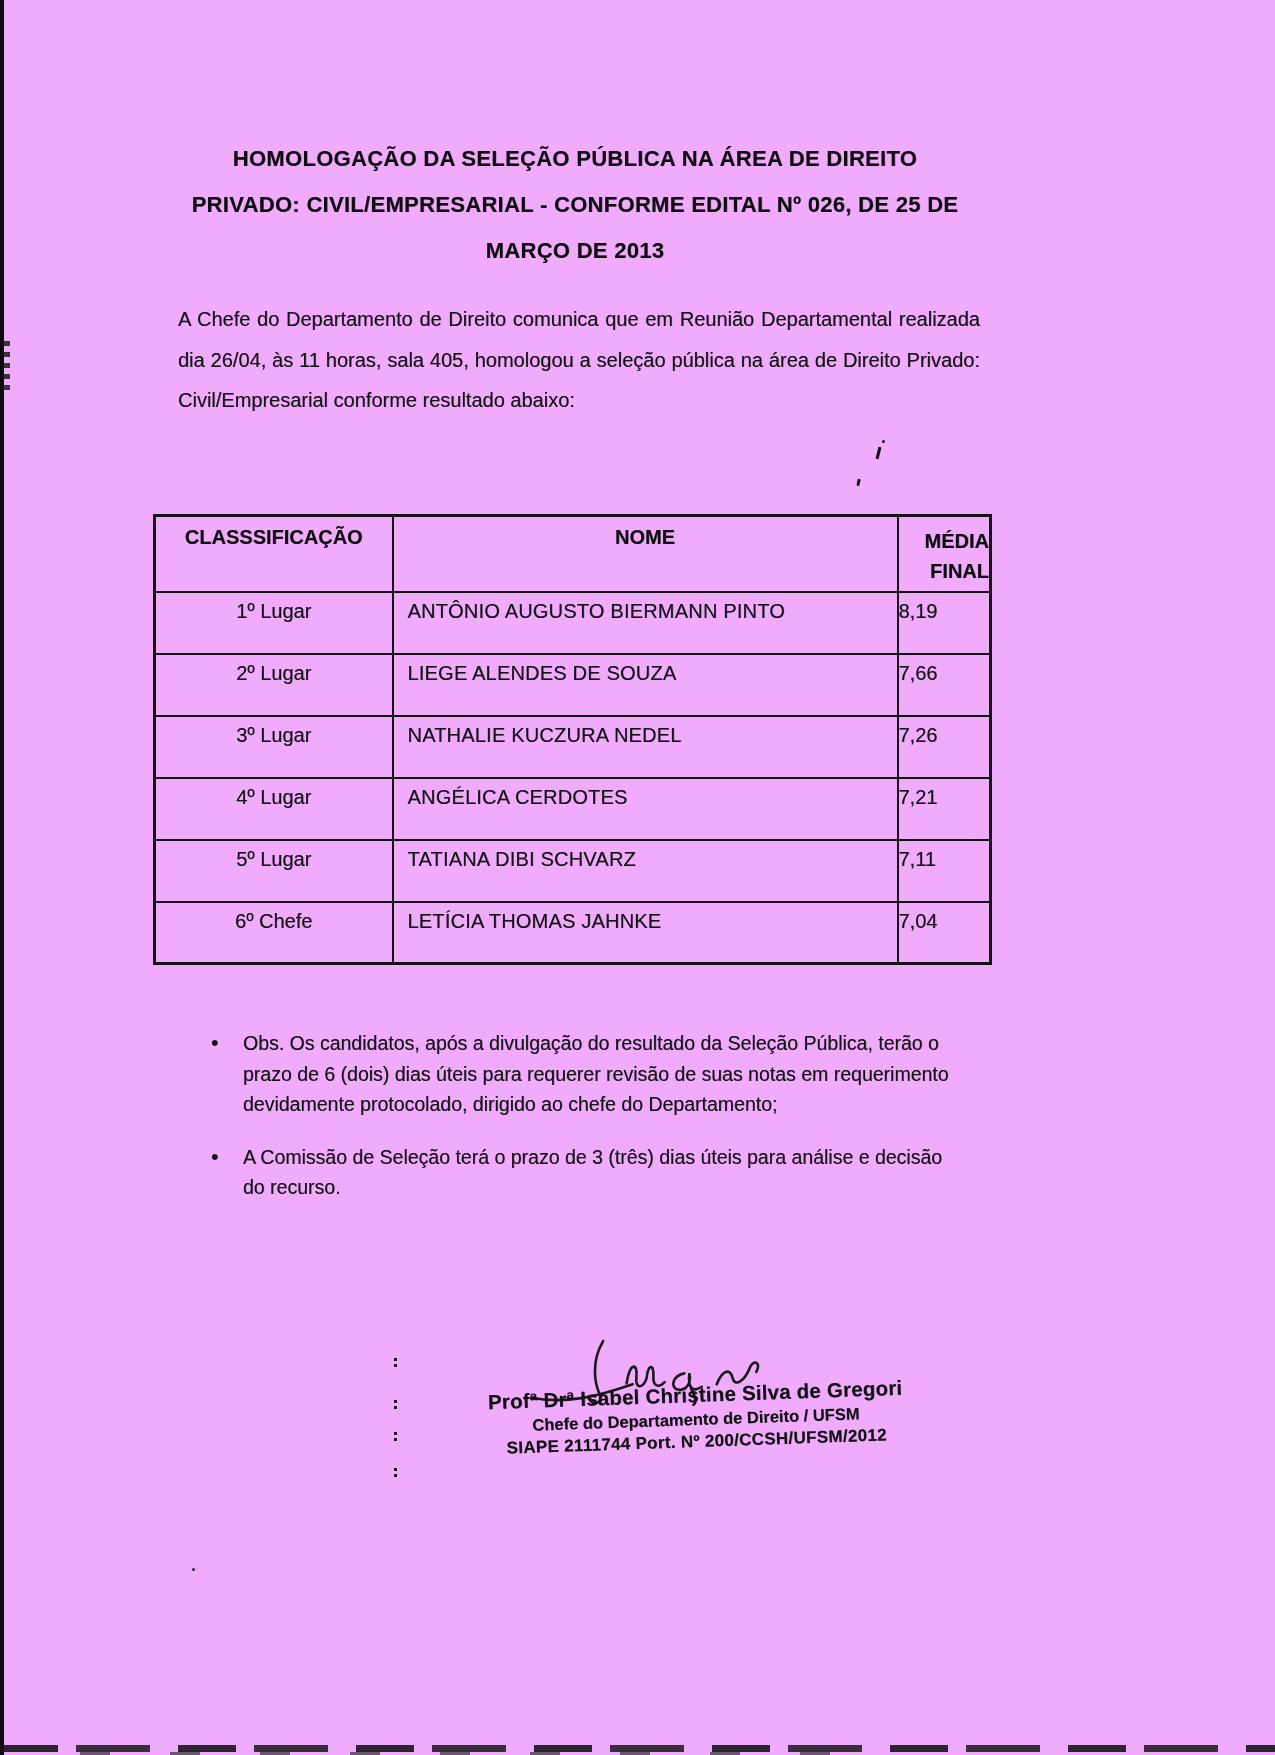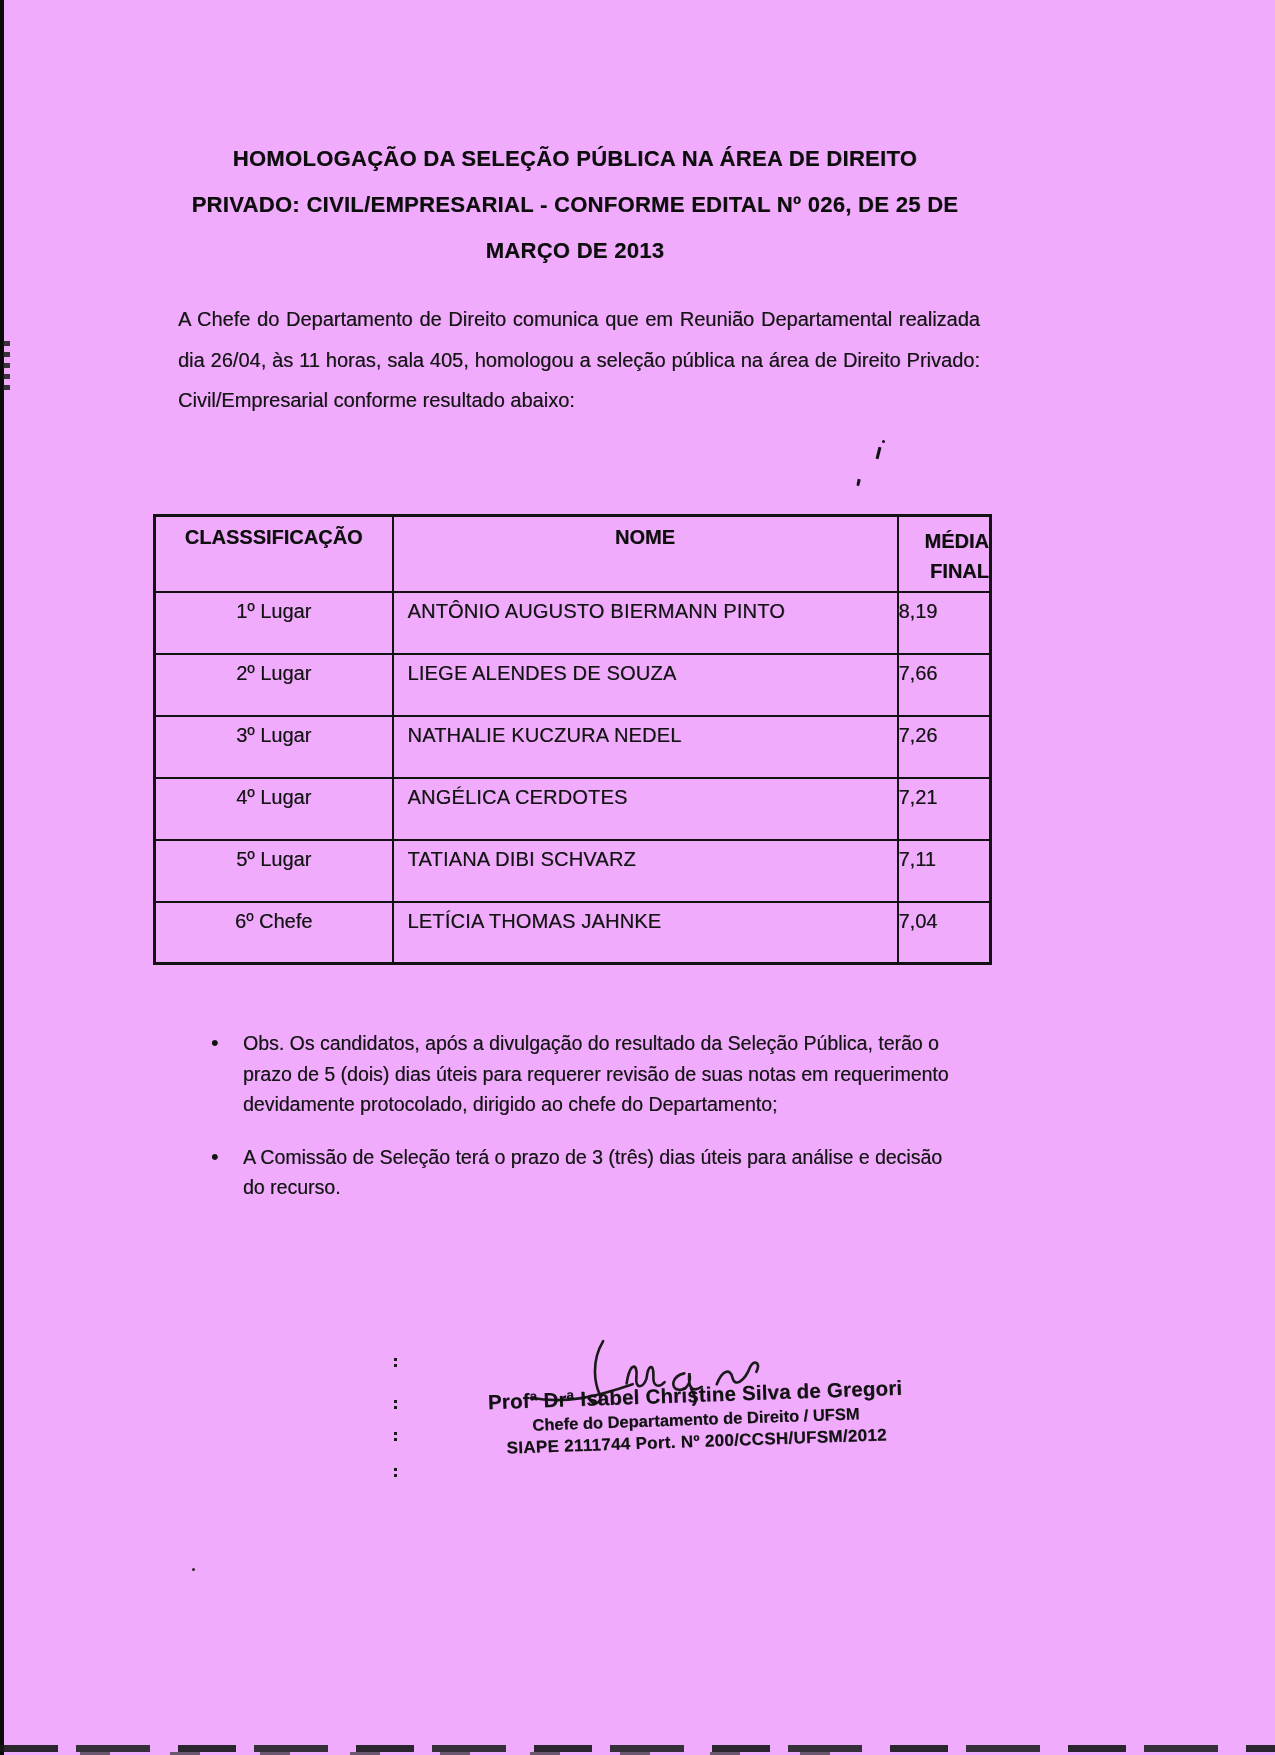--- a/index.html
+++ b/index.html
@@ -278,21 +278,21 @@
         <td class="cell-rank">6º Chefe</td>
         <td class="cell-name">LETÍCIA THOMAS JAHNKE</td>
         <td class="cell-score">7,04</td>
       </tr>
     </tbody>
   </table>
 
   <div class="notes">
     <div class="note">
       <span class="bullet">•</span>
-      <span class="note-text ink">Obs. Os candidatos, após a divulgação do resultado da Seleção Pública, terão o prazo de 5 (dois) dias úteis para requerer revisão de suas notas em requerimento devidamente protocolado, dirigido ao chefe do Departamento;</span>
+      <span class="note-text ink">Obs. Os candidatos, após a divulgação do resultado da Seleção Pública, terão o prazo de 6 (dois) dias úteis para requerer revisão de suas notas em requerimento devidamente protocolado, dirigido ao chefe do Departamento;</span>
     </div>
     <div class="note">
       <span class="bullet">•</span>
       <span class="note-text ink">A Comissão de Seleção terá o prazo de 3 (três) dias úteis para análise e decisão do recurso.</span>
     </div>
   </div>
 
   <div class="signature-block">
     <svg class="signature-scrawl" width="262" height="74" viewBox="0 0 262 74" fill="none">
       <g stroke="#1a1a1a" stroke-width="2.6" stroke-linecap="round" fill="none">

